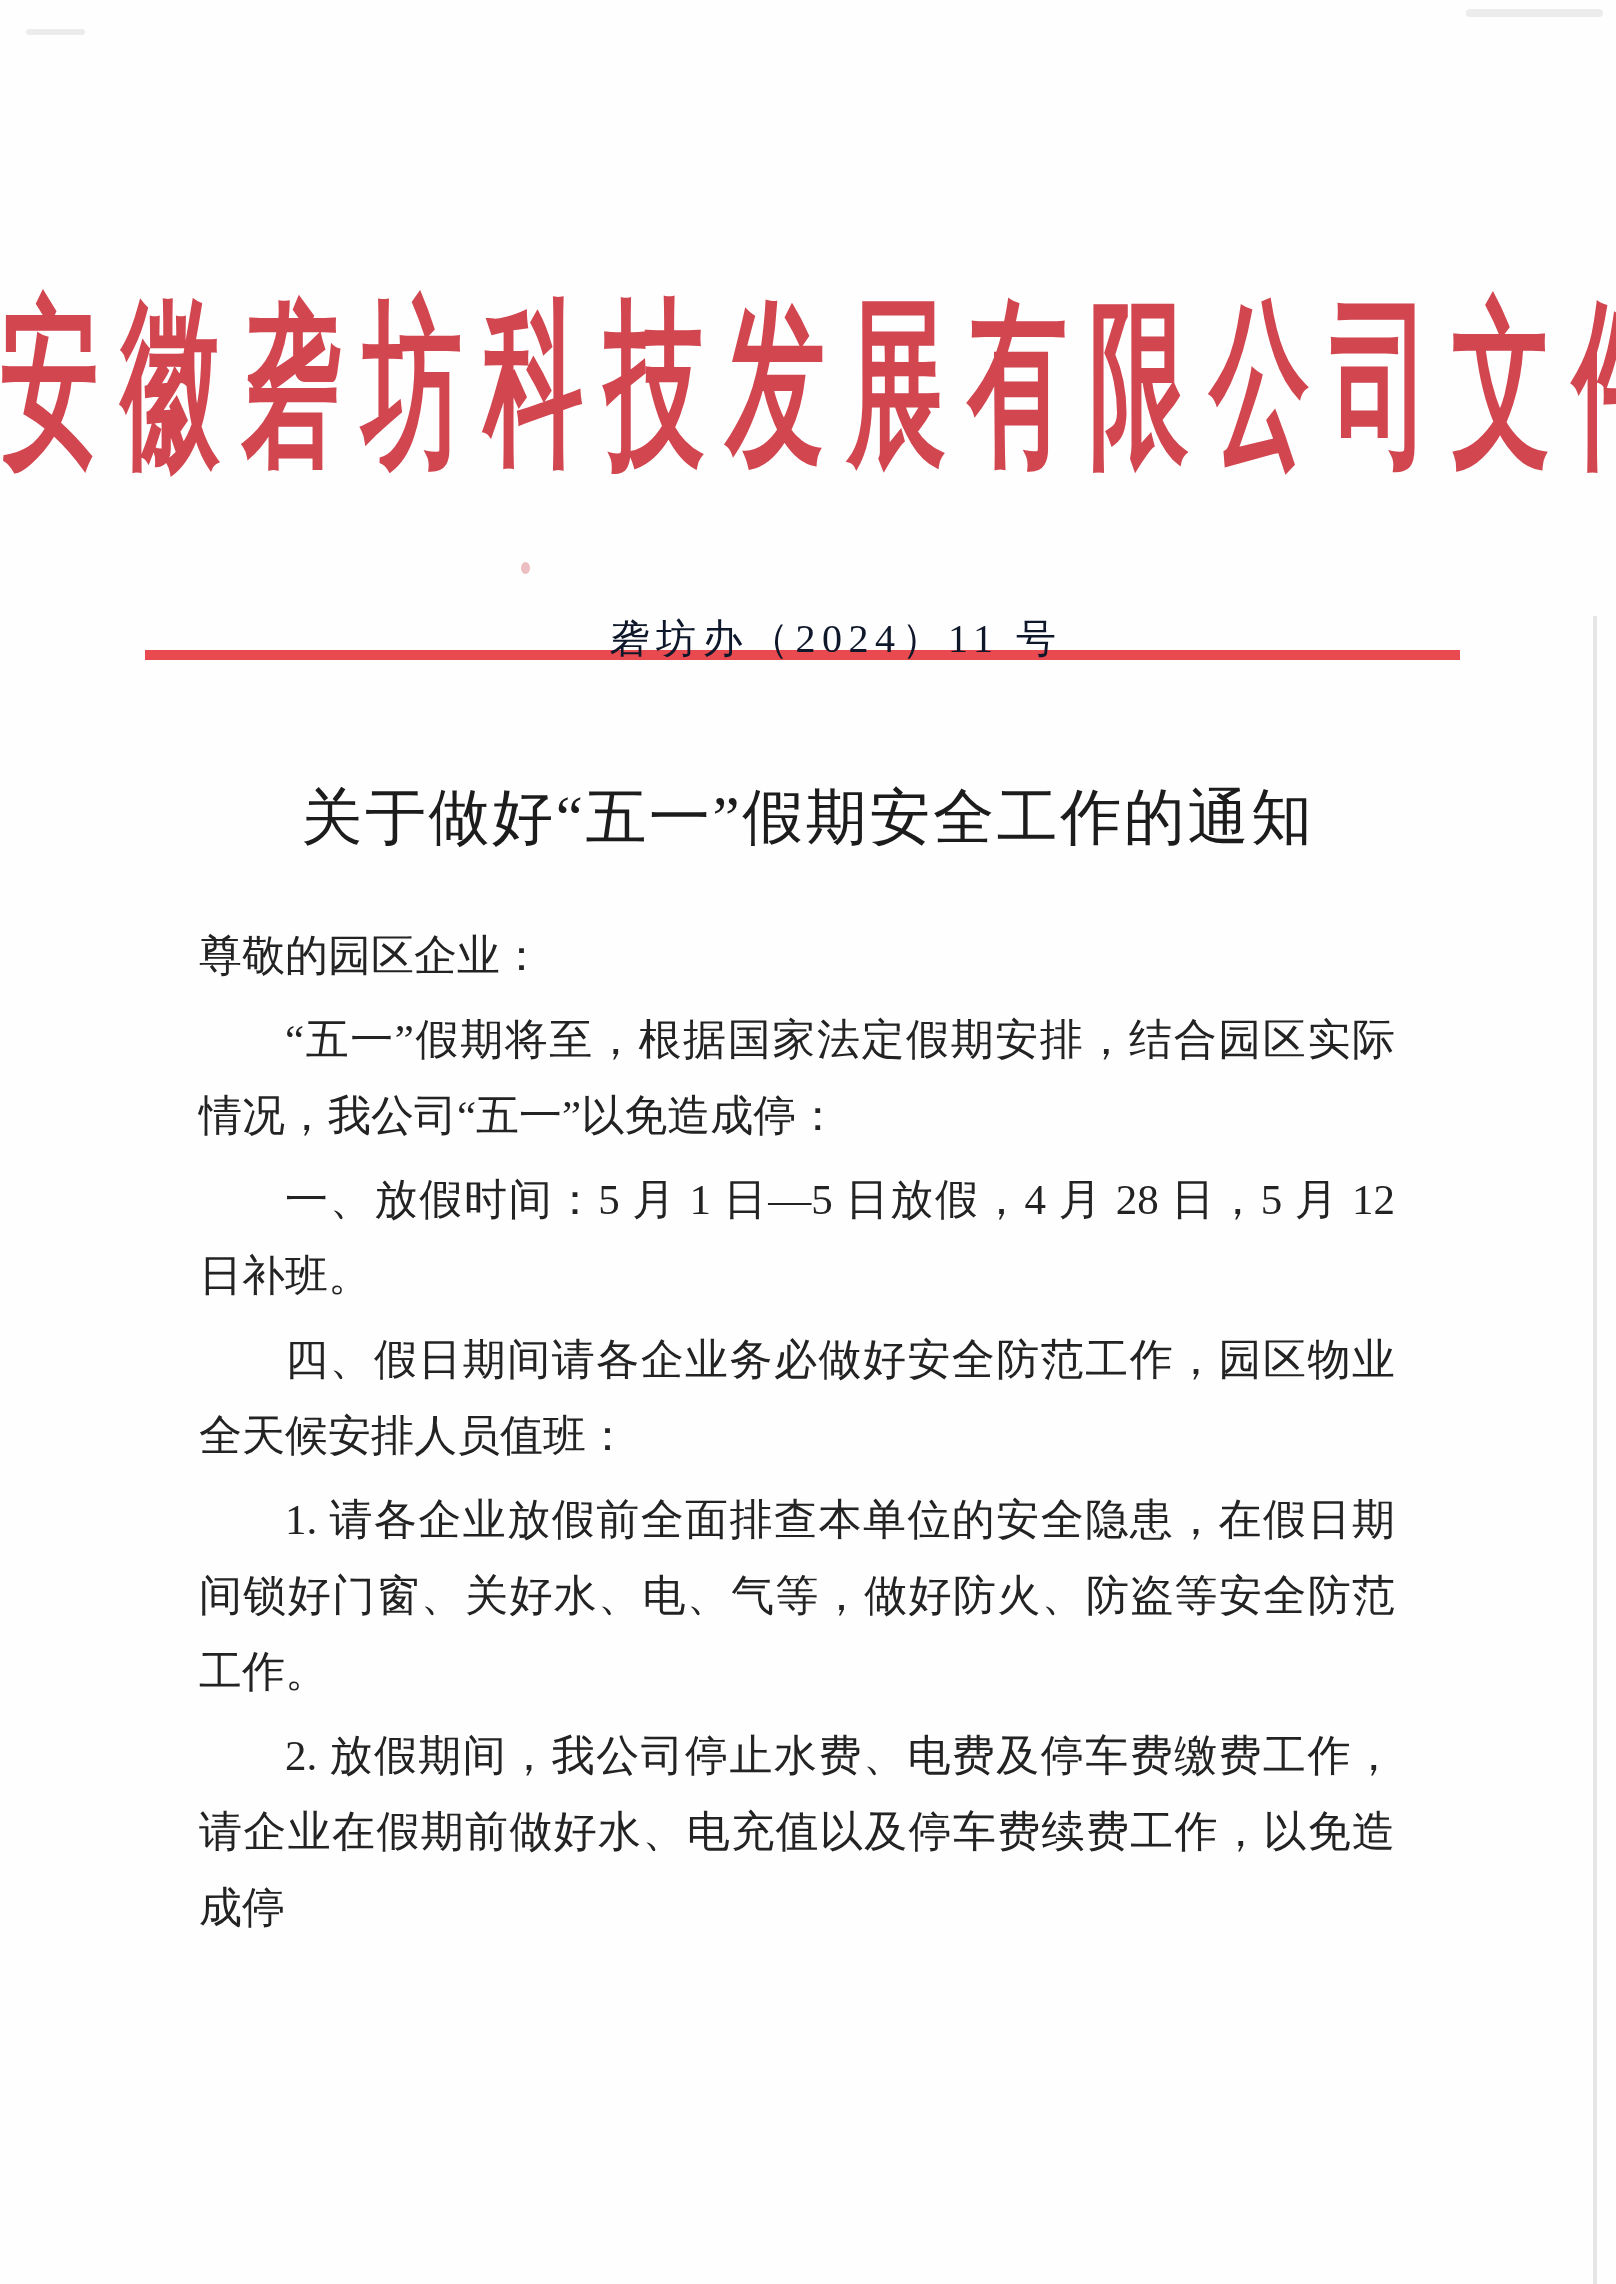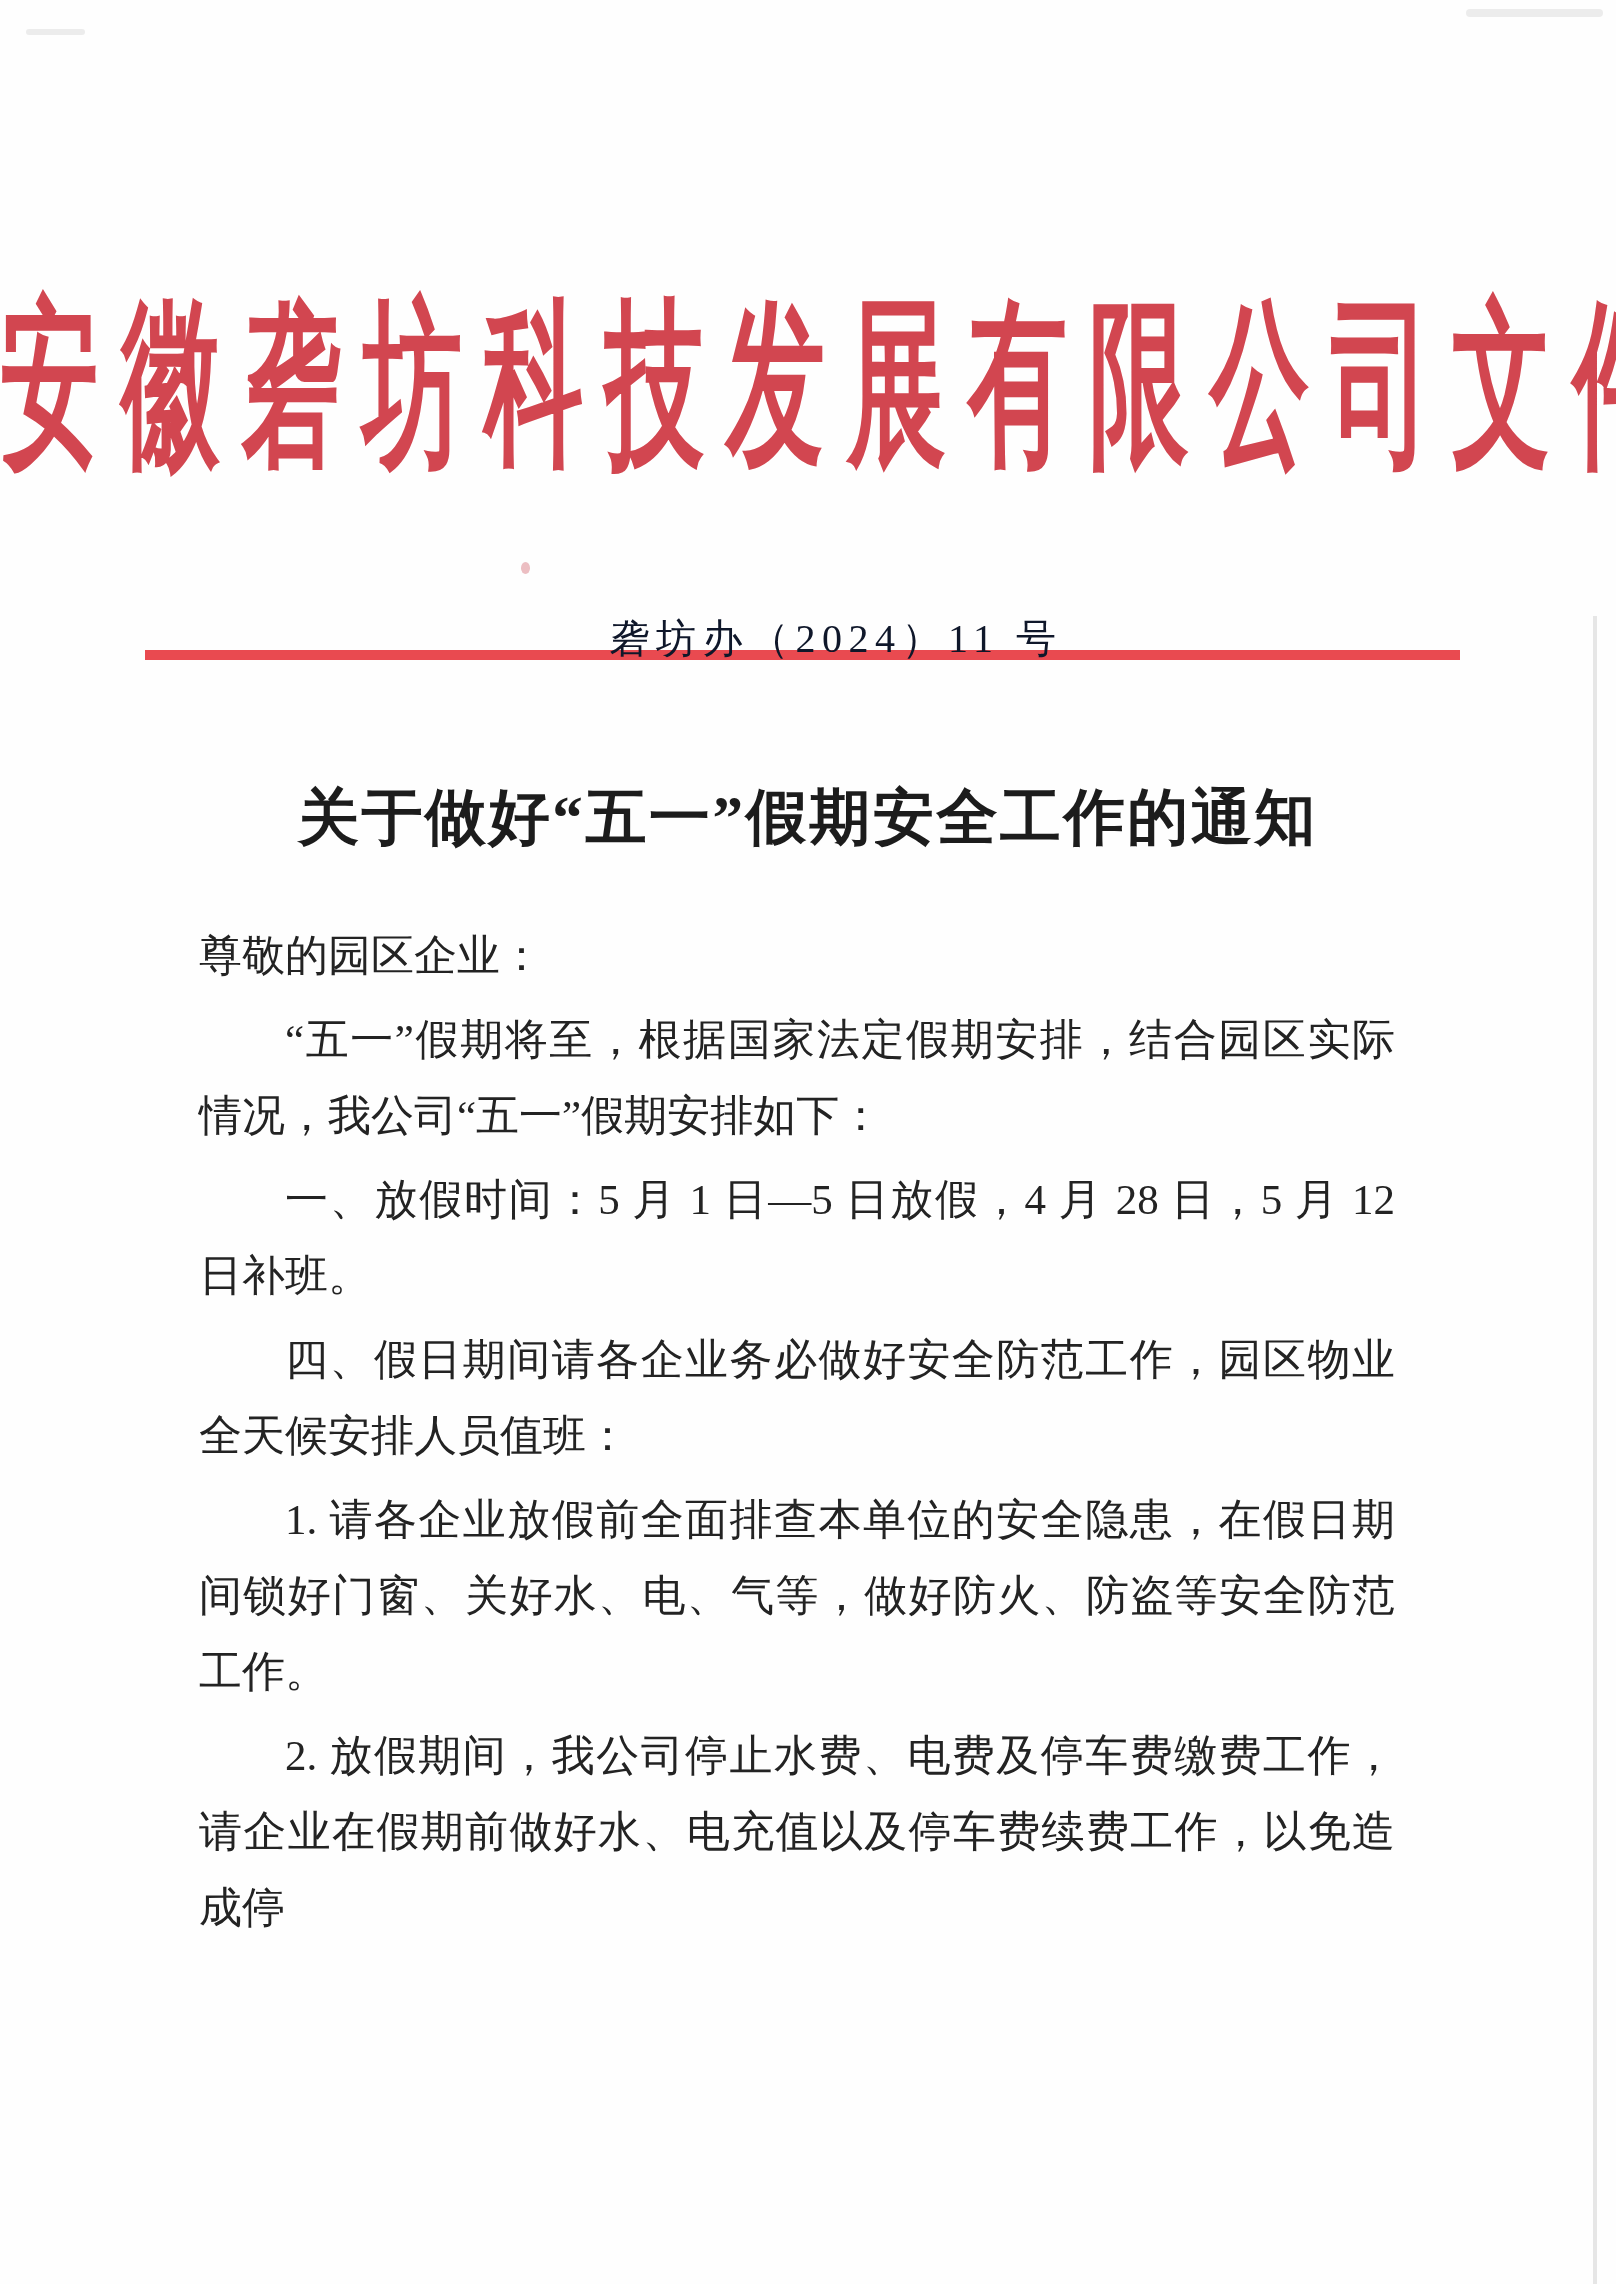--- a/index.html
+++ b/index.html
@@ -59,21 +59,21 @@
   }
 
   
   .doc-title {
     position: absolute;
     top: 777px;
     left: 0;
     width: 100%;
     text-align: center;
     font-size: 61px;
-    font-weight: 700;
+    font-weight: 400;
     letter-spacing: 2.6px;
     color: #1c1c1c;
     white-space: nowrap;
   }
 
   
   .body-text {
     position: absolute;
     top: 910px;
     left: 191px;
@@ -134,21 +134,21 @@
   </div>
 
   <div class="doc-number">砻坊办（2024）11 号</div>
 
   <div class="red-rule"></div>
 
   <div class="doc-title">关于做好“五一”假期安全工作的通知</div>
 
   <div class="body-text">
     <p class="no-indent">尊敬的园区企业：</p>
-    <p>“五一”假期将至，根据国家法定假期安排，结合园区实际情况，我公司“五一”假期安排如下：</p>
+    <p>“五一”假期将至，根据国家法定假期安排，结合园区实际情况，我公司“五一”以免造成停：</p>
     <p>一、放假时间：5 月 1 日—5 日放假，4 月 28 日，5 月 12 日补班。</p>
     <p>四、假日期间请各企业务必做好安全防范工作，园区物业全天候安排人员值班：</p>
     <p>1. 请各企业放假前全面排查本单位的安全隐患，在假日期间锁好门窗、关好水、电、气等，做好防火、防盗等安全防范工作。</p>
     <p>2. 放假期间，我公司停止水费、电费及停车费缴费工作，请企业在假期前做好水、电充值以及停车费续费工作，以免造成停</p>
   </div>
 
 </div>
 
 
 </body></html>

